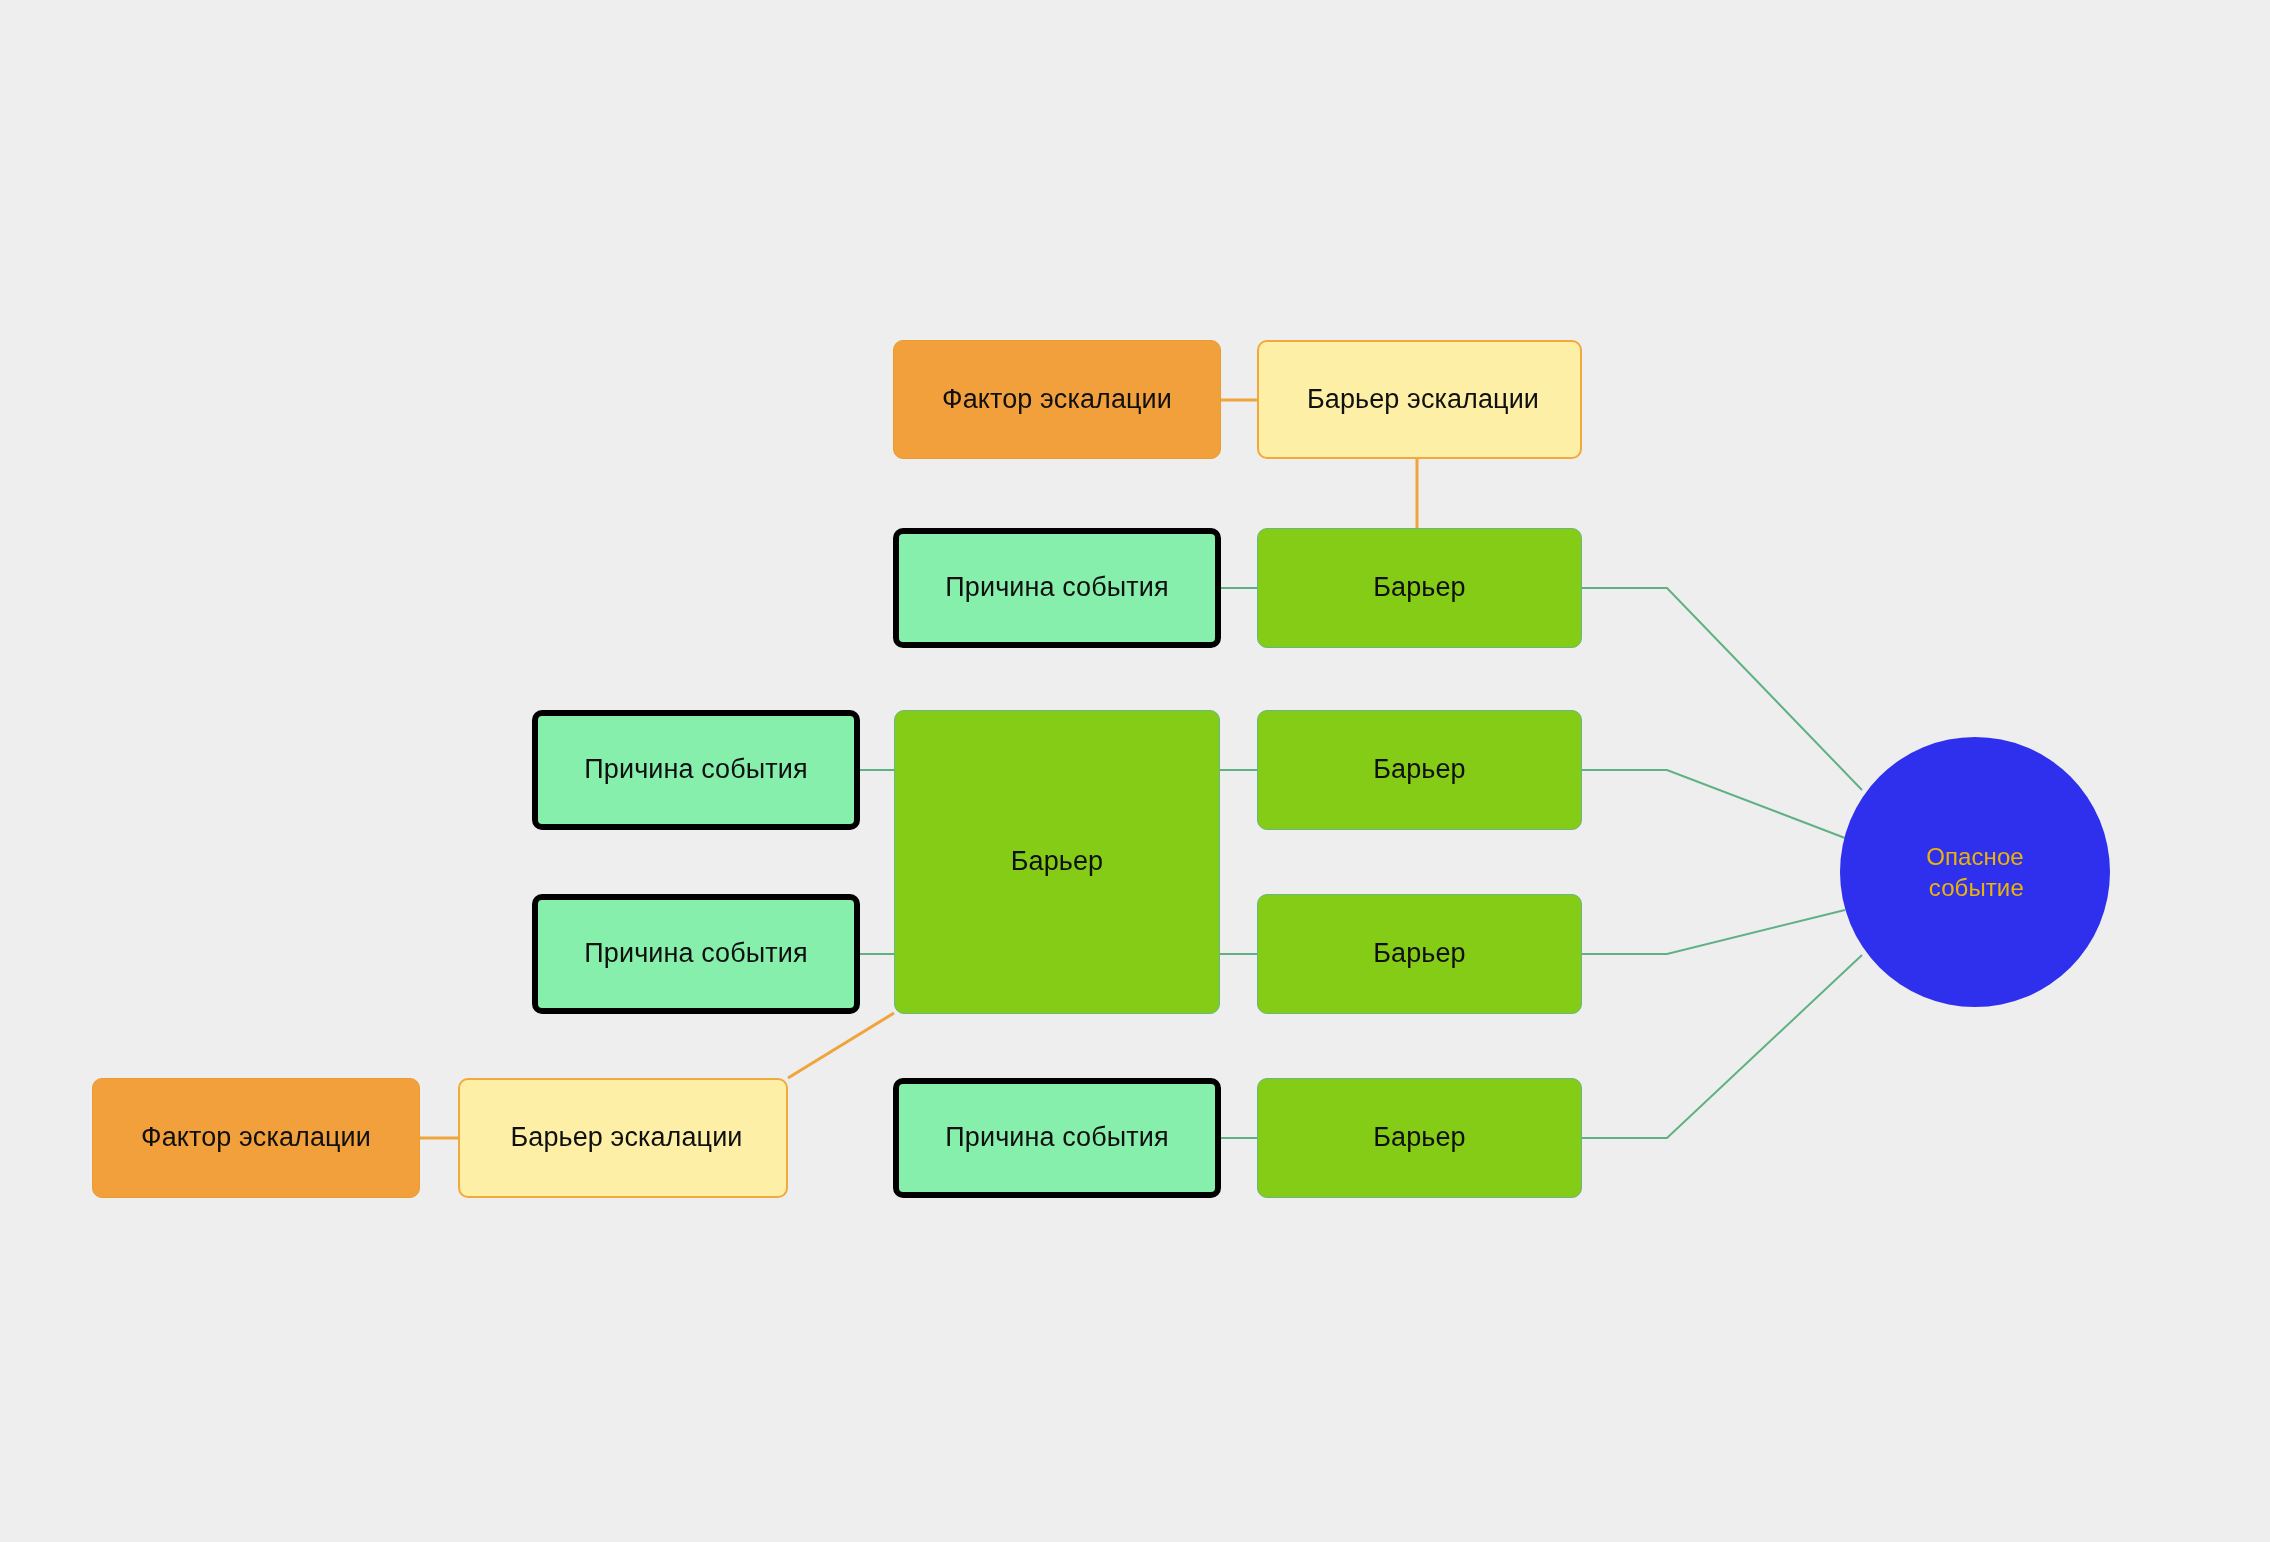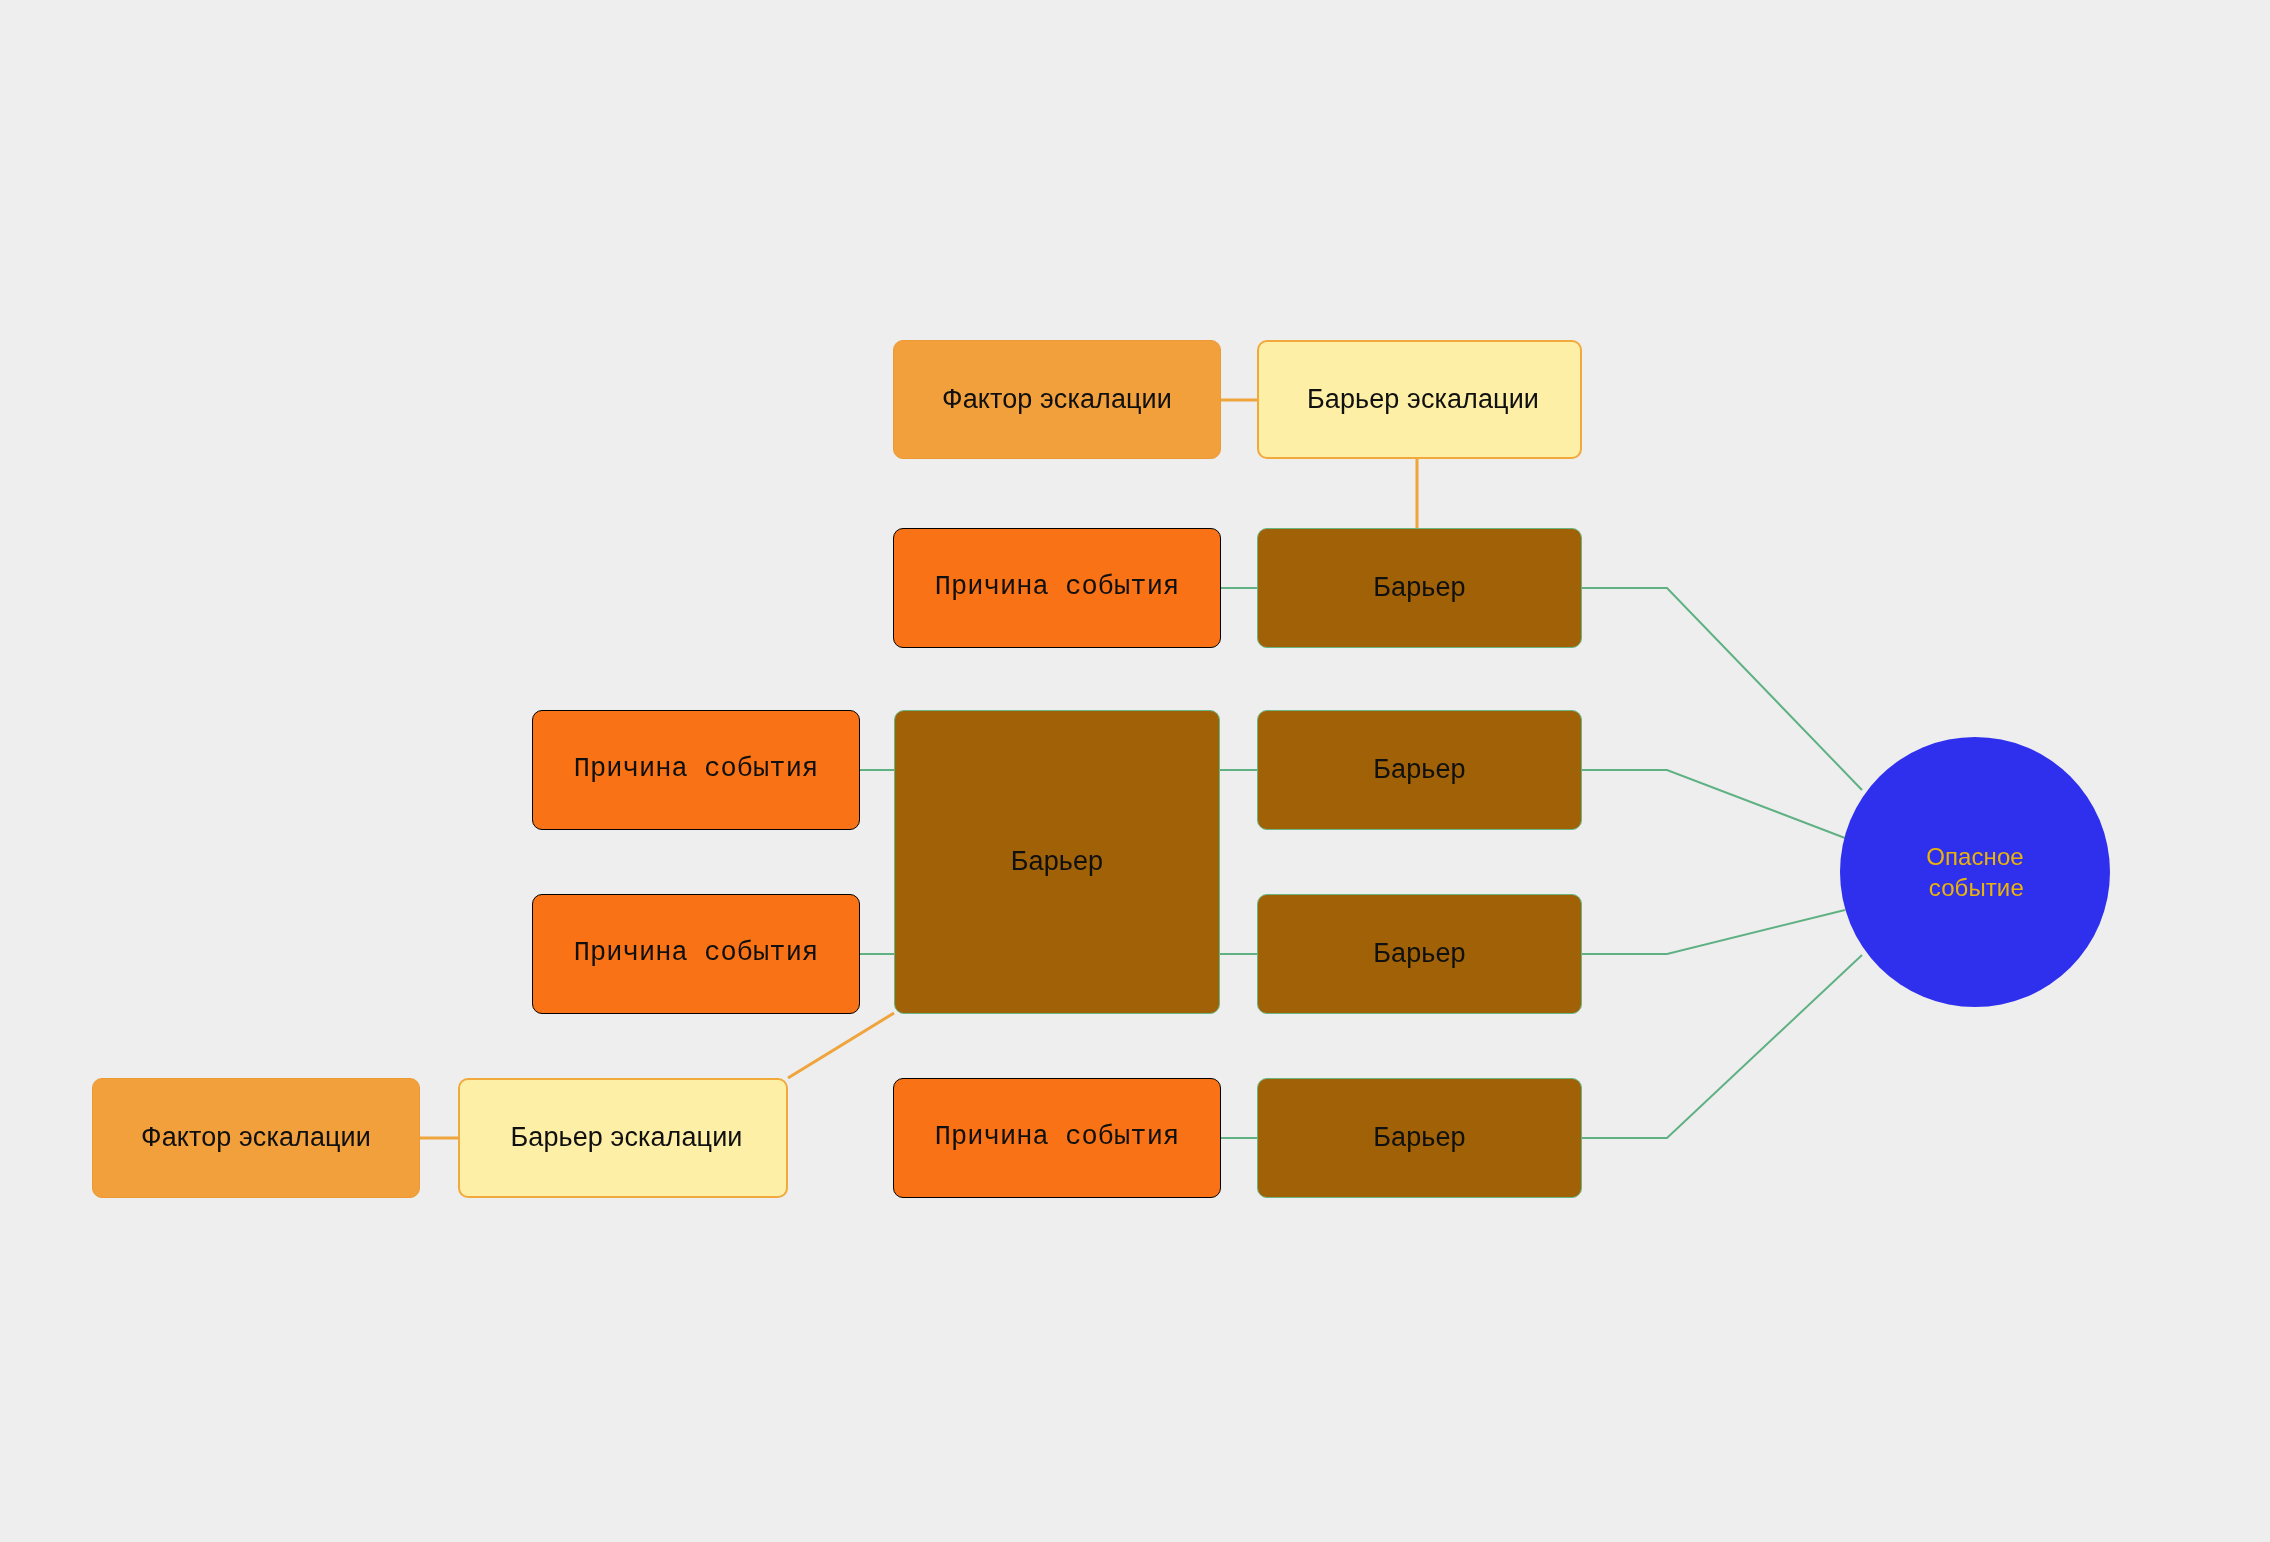--- a/index.html
+++ b/index.html
@@ -35,26 +35,25 @@
     justify-content: center;
     text-align: center;
     border-radius: 10px;
     font-size: 27px;
     line-height: 1.25;
     color: #101010;
     letter-spacing: 0.1px;
     z-index: 2;
   }
   .node.cause {
-    background: #f97316;
-    border: 1px solid #000000;
-    font-family: Liberation Mono, monospace;
+    background: #86efac;
+    border: 6px solid #000000;
   }
   .node.barrier {
-    background: #a16207;
+    background: #84cc16;
     border: 1px solid #69b685;
   }
   .node.esc-factor {
     background: #F2A03C;
     border: 1px solid #eb9a34;
   }
   .node.esc-barrier {
     background: #FDEFA6;
     border: 2px solid #F2A93C;
     padding-left: 7px;

